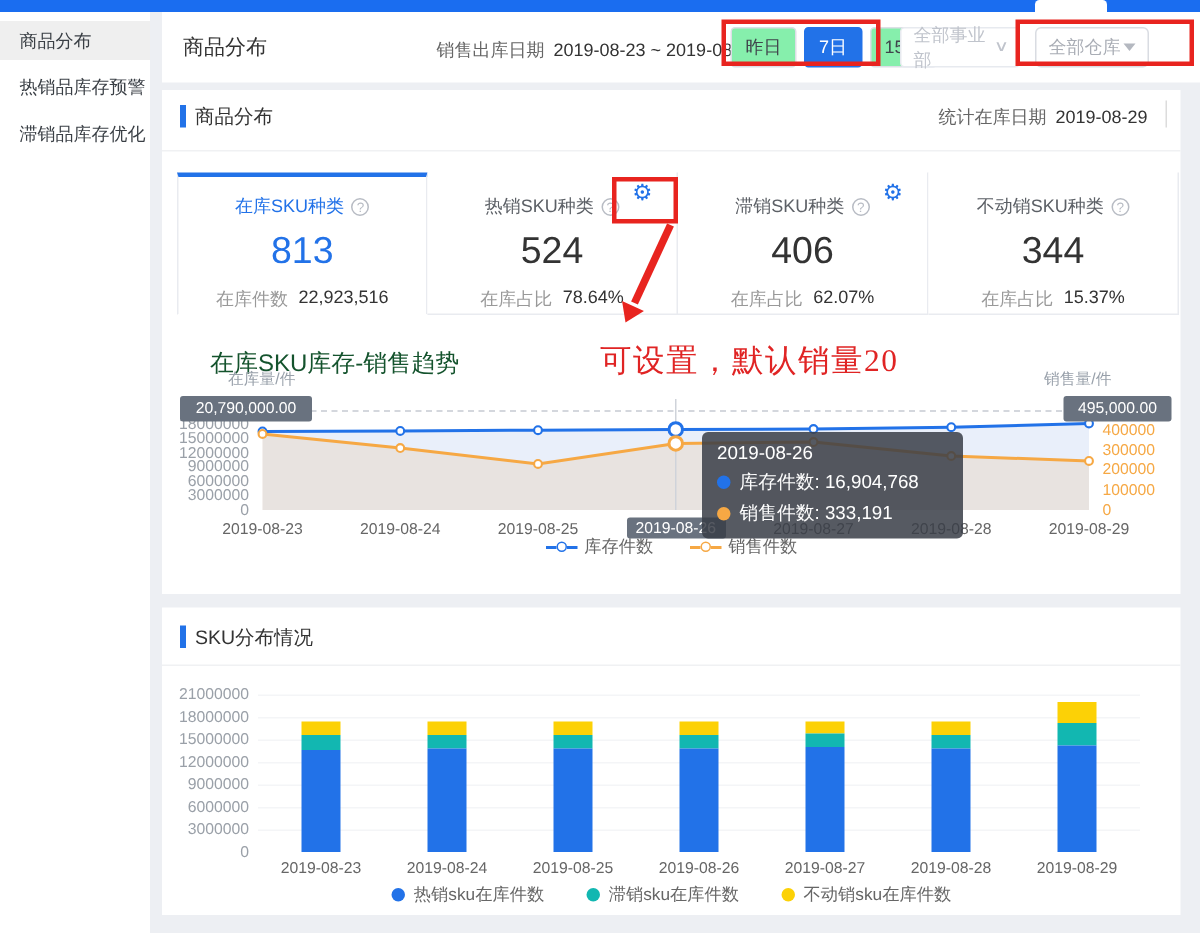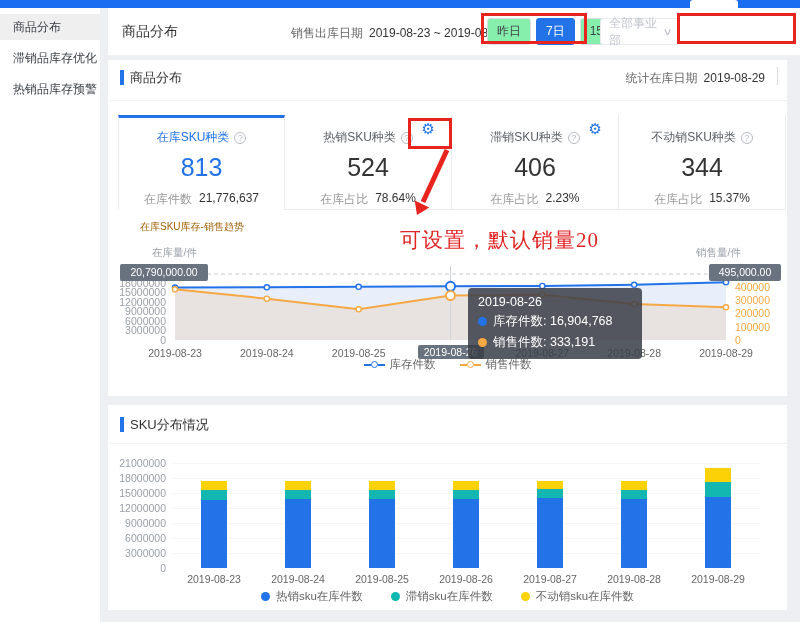--- a/index.html
+++ b/index.html
@@ -55,21 +55,21 @@
   .tab.active .tab-label-row { margin-top:11px; }
   .tab.active .tab-label { color:#2272e8; }
   .qmark { display:inline-block; width:12px; height:12px; border:1px solid #b8bcc4; border-radius:50%; font-size:9px; line-height:11px; color:#b8bcc4; text-align:center; margin-left:5px; }
   .tab-value { text-align:center; font-size:25px; color:#333; margin-top:7px; }
   .tab.active .tab-value { color:#2272e8; }
   .tab-sub { margin-top:9px; display:flex; justify-content:center; gap:7px; font-size:12px; color:#999; }
   .tab-sub-value { color:#333; }
   .gear { position:absolute; top:6px; right:16px; font-size:15px; color:#2272e8; cursor:pointer; line-height:1; }
 
   
-  .chart-title { position:absolute; left:32px; top:160px; font-size:10px; color:#a16207; }
+  .chart-title { position:absolute; left:32px; top:172px; font-size:16px; color:#14532d; }
   .ax-name { position:absolute; font-size:10.5px; color:#98a0aa; }
   .axL { left:44px; top:186px; }
   .axR { left:588px; top:186px; }
   #trend-svg { position:absolute; left:64px; top:206px; overflow:visible; }
   .badge-dark { position:absolute; height:17px; background:#69727f; color:#fff; font-size:10.5px; line-height:17px; text-align:center; border-radius:2px; z-index:5; }
   .bL { left:12px; top:204px; width:88px; }
   .bR { left:601px; top:204px; width:72px; }
   .ltick { position:absolute; left:0; width:58px; text-align:right; font-size:10.5px; color:#9aa0a8; }
   .rtick { position:absolute; left:627px; font-size:10.5px; color:#f6a844; }
   .xlab { position:absolute; width:74px; text-align:center; font-size:10.5px; color:#666; top:287px; }
@@ -103,37 +103,41 @@
   .ann-text { position:absolute; left:400px; top:226px; font-size:21px; color:#e02424; z-index:50; letter-spacing:1px; font-family:"Liberation Serif","DejaVu Serif",serif; white-space:nowrap; }
 </style>
 </head>
 <body>
 
 <div class="abs topbar"></div>
 <div class="abs toptab"></div>
 
 <aside class="abs sidebar" id="sidebar">
     <div class="side-item active">商品分布</div>
+    <div class="side-item">热销品库存预警</div>
     <div class="side-item">滞销品库存优化</div>
-    <div class="side-item">热销品库存预警</div>
   </aside>
 
 <div class="abs headerbar">
   <div class="page-title">商品分布</div>
   <div class="date-filter">
     <span>销售出库日期</span><span class="val">2019-08-23 ~ 2019-08-2</span>
   </div>
   <div class="range-group" id="range-buttons">
       <div class="rbtn">昨日</div>
       <div class="rbtn active">7日</div>
       <div class="rbtn">15日</div>
     </div>
   <div class="sel sel-dept">
     <span>全部事业部</span>
     <span class="caret-v">∨</span>
+  </div>
+  <div class="sel sel-wh">
+    <span>全部仓库</span>
+    <span class="caret-t"></span>
   </div>
 </div>
 
 <div class="abs panel panel1" id="panel1">
   <div class="bluebar" style="left:12px;top:10px;"></div>
   <div class="sec-title" style="left:22px;top:9px;">商品分布</div>
   <div class="stat-date">
     <span>统计在库日期</span><span class="val">2019-08-29</span>
   </div>
   <div class="vdiv"></div>
@@ -141,21 +145,21 @@
 
   <div class="tabs" id="tabs">
       <div class="tab active">
         <div class="tab-label-row">
           <div class="tab-label">在库SKU种类</div>
           <div class="qmark">?</div>
         </div>
         <div class="tab-value">813</div>
         <div class="tab-sub">
           <div class="tab-sub-label">在库件数</div>
-          <div class="tab-sub-value">21,776,637</div>
+          <div class="tab-sub-value">22,923,516</div>
         </div>
       </div>
       <div class="tab">
         <div class="tab-label-row">
           <div class="tab-label">热销SKU种类</div>
           <div class="qmark">?</div>
         </div>
         <div class="tab-value">524</div>
         <div class="tab-sub">
           <div class="tab-sub-label">在库占比</div>
@@ -164,21 +168,21 @@
         <div class="gear">⚙</div>
       </div>
       <div class="tab">
         <div class="tab-label-row">
           <div class="tab-label">滞销SKU种类</div>
           <div class="qmark">?</div>
         </div>
         <div class="tab-value">406</div>
         <div class="tab-sub">
           <div class="tab-sub-label">在库占比</div>
-          <div class="tab-sub-value">2.23%</div>
+          <div class="tab-sub-value">62.07%</div>
         </div>
         <div class="gear">⚙</div>
       </div>
       <div class="tab">
         <div class="tab-label-row">
           <div class="tab-label">不动销SKU种类</div>
           <div class="qmark">?</div>
         </div>
         <div class="tab-value">344</div>
         <div class="tab-sub">

